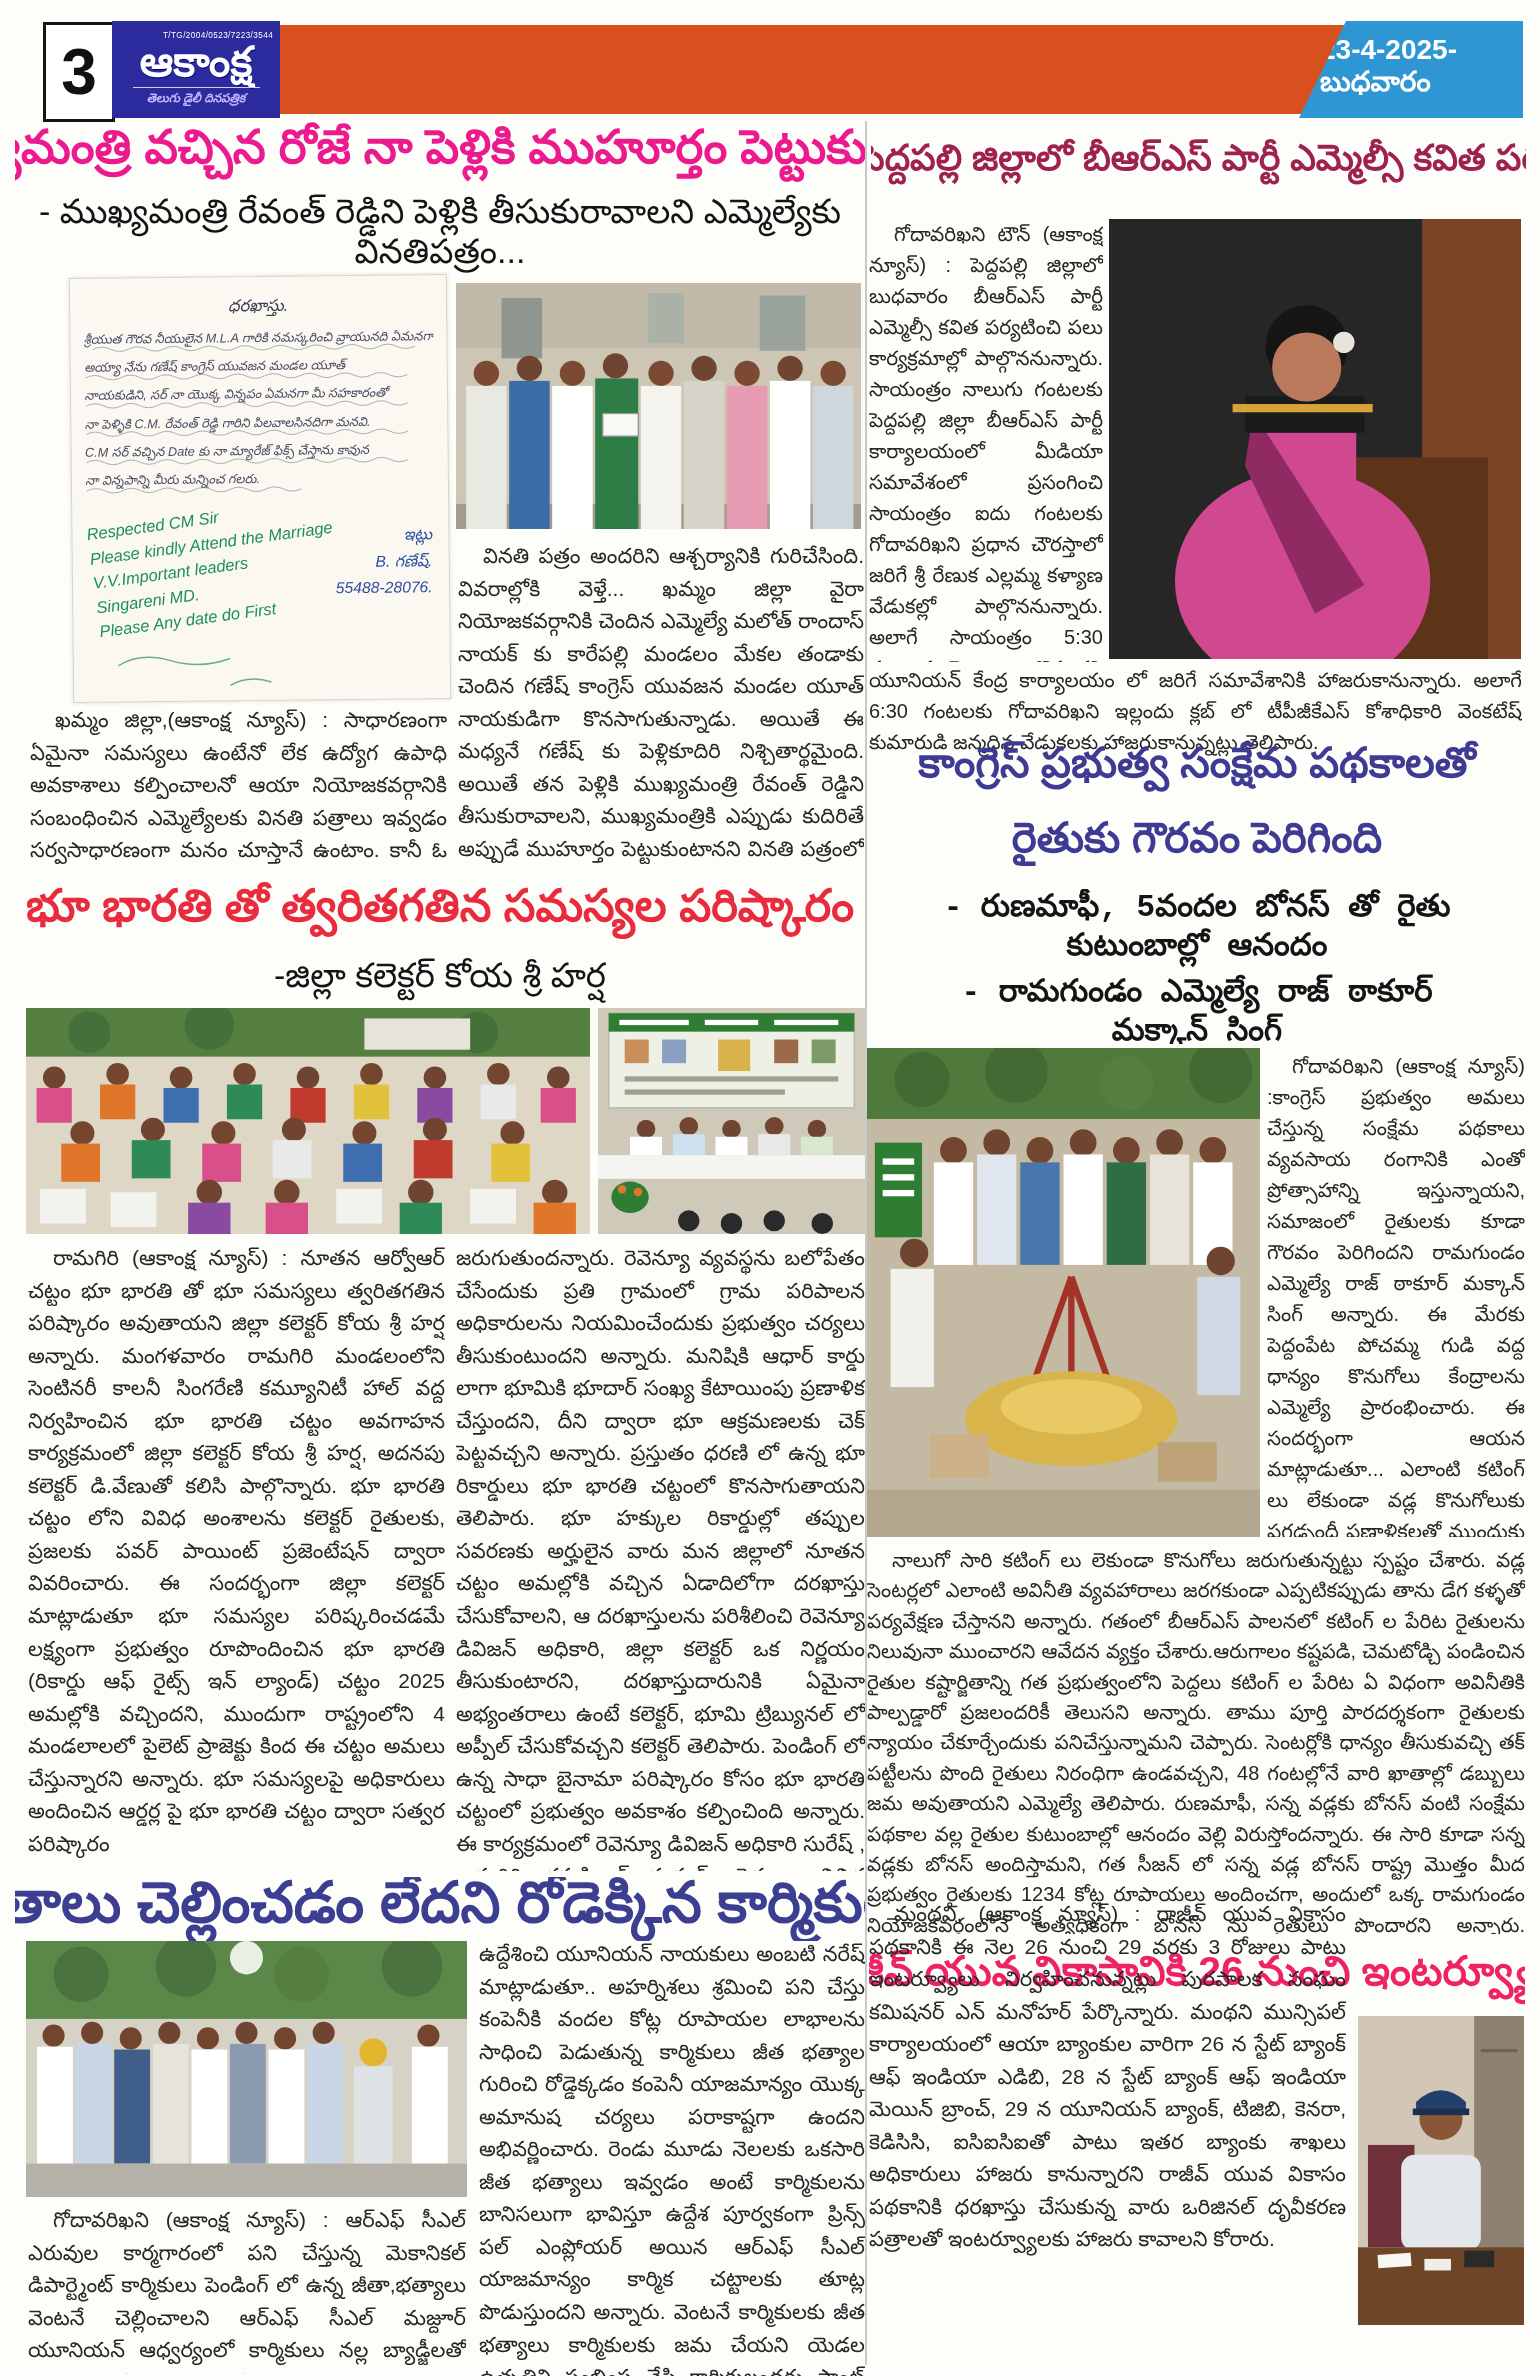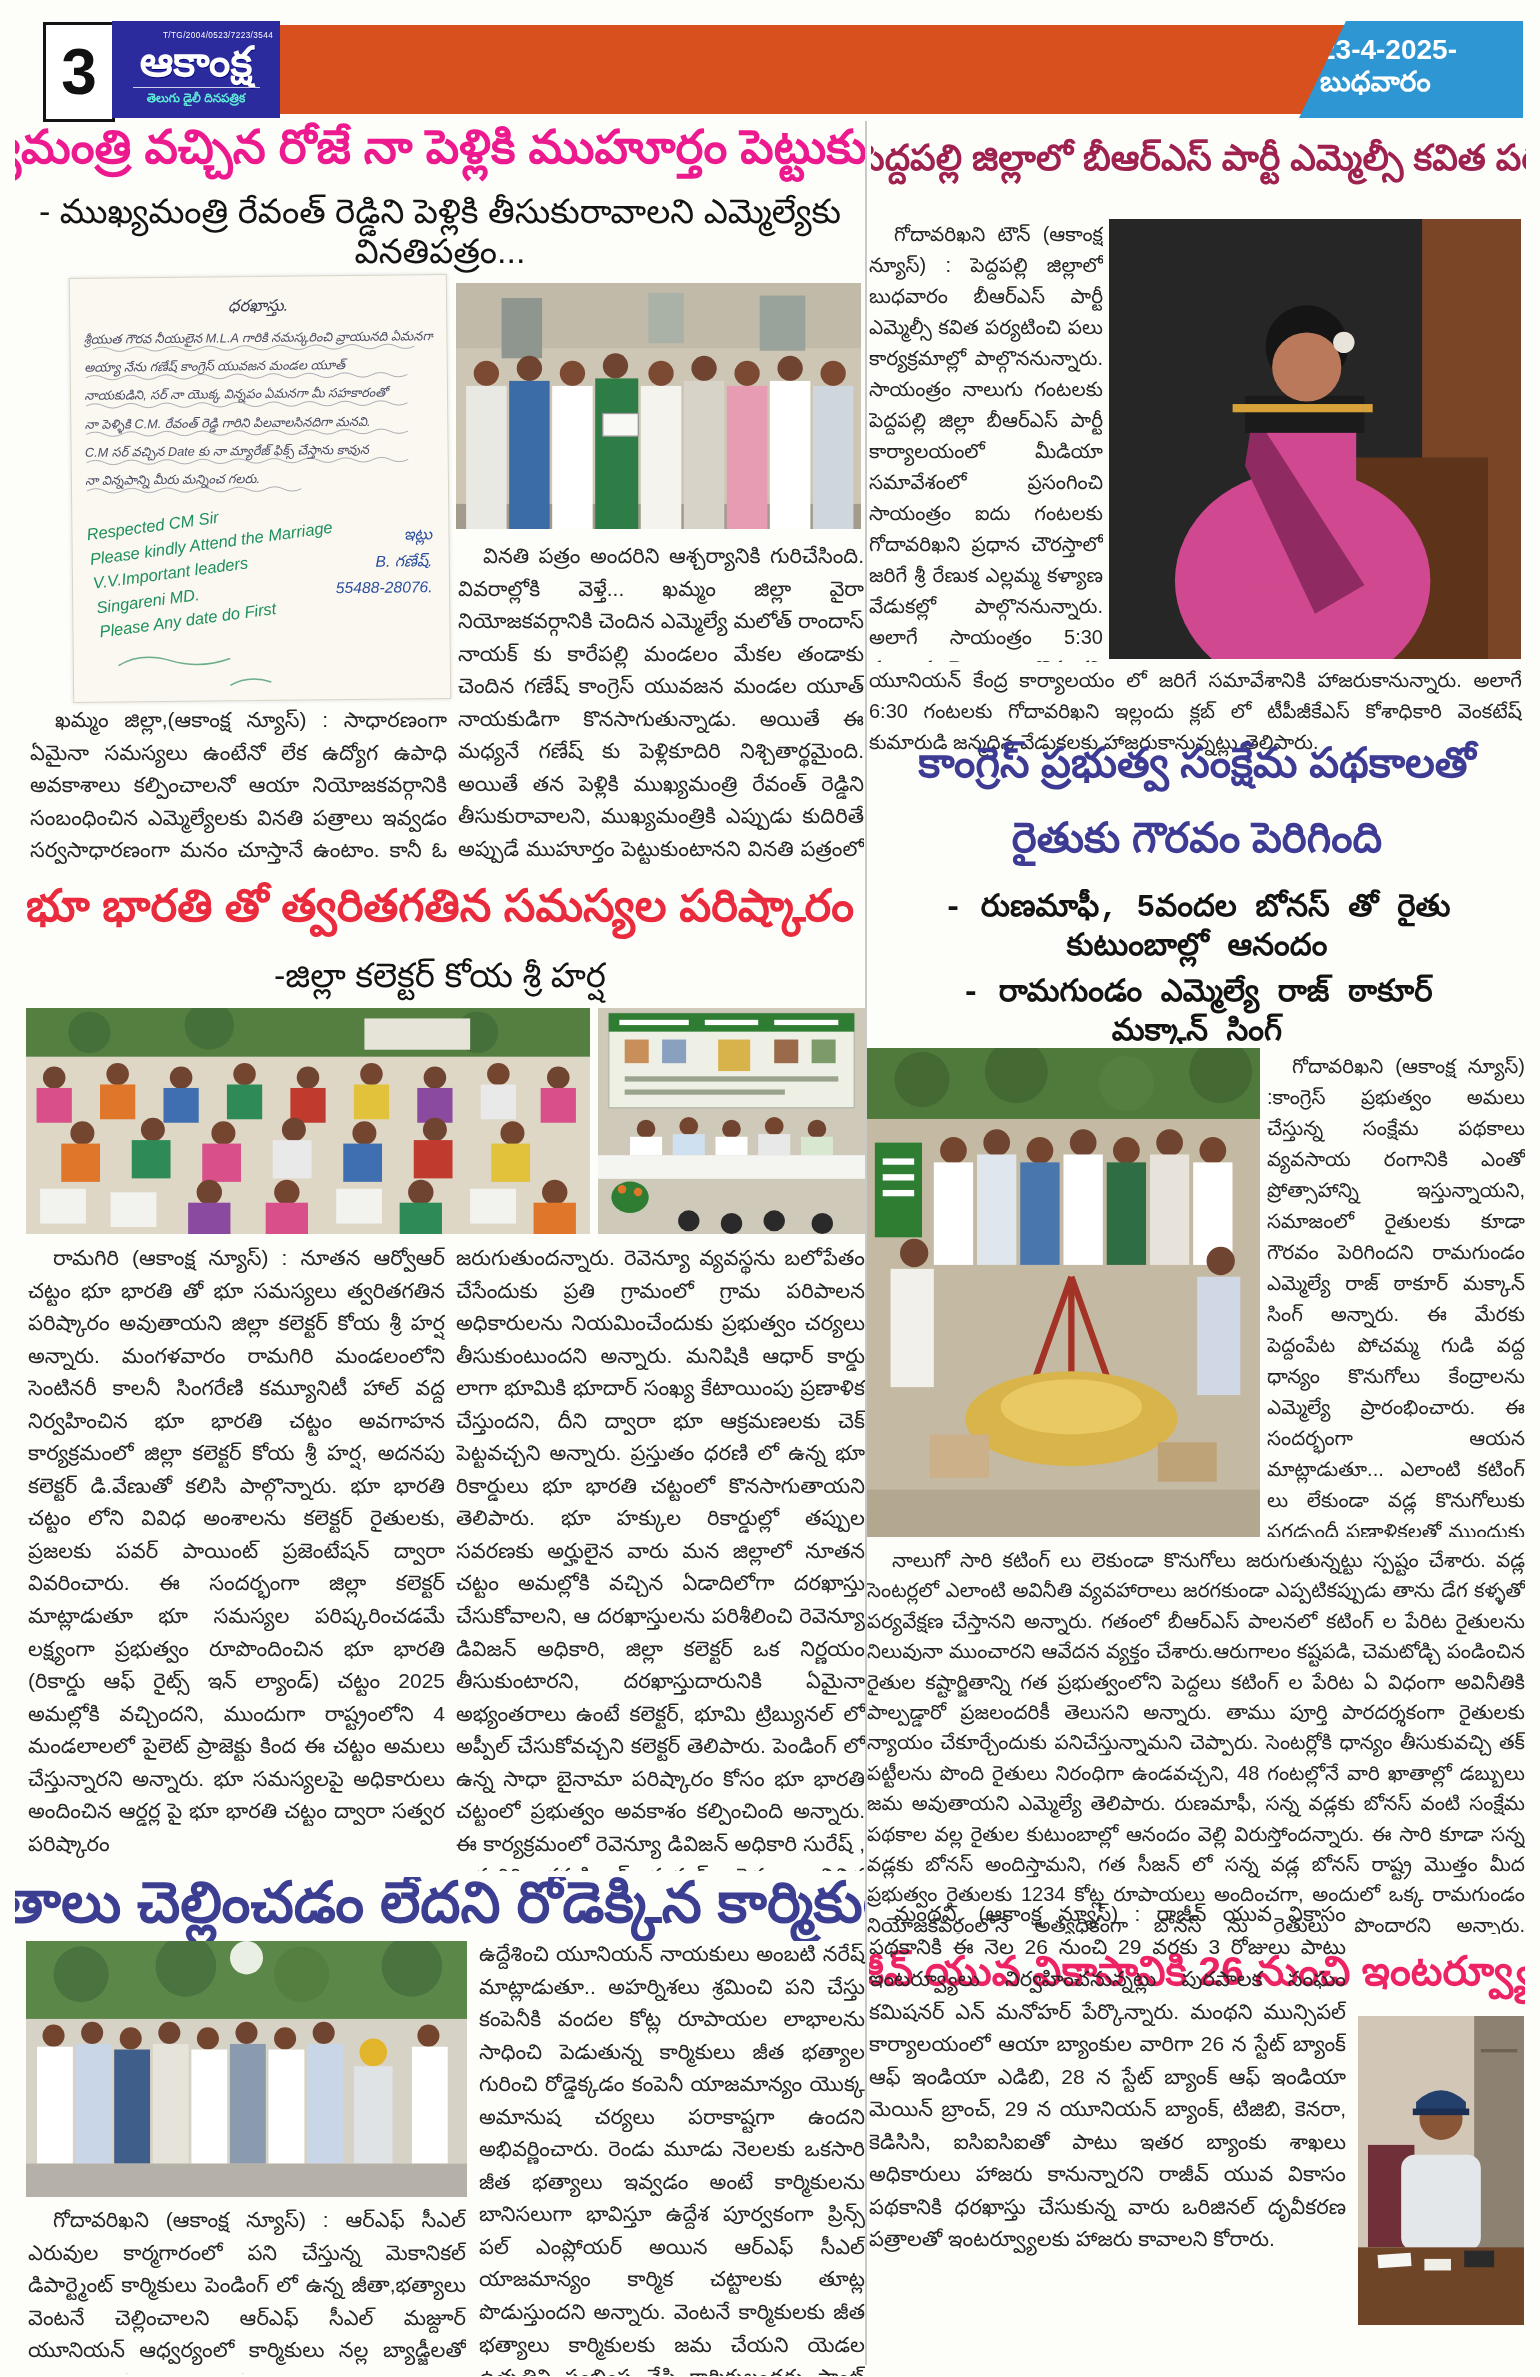--- a/index.html
+++ b/index.html
@@ -7,21 +7,21 @@
         font-family:"Liberation Sans","DejaVu Sans",sans-serif;color:#222;}
   .abs{position:absolute;}
   
   .pagenum{left:43px;top:22.4px;width:66px;height:94px;background:#fff;border:3px solid #141414;
            display:flex;align-items:center;justify-content:center;font-size:64px;font-weight:800;color:#111;}
   .logo{left:112px;top:21px;width:168px;height:97px;background:#2b2b9e;display:flex;flex-direction:column;
         align-items:center;justify-content:center;text-align:center;}
   .logo .reg{font-size:8.2px;color:#ffffff;letter-spacing:0.4px;margin-left:44px;}
   .logo .title{font-size:42px;font-weight:800;color:#ffffff;line-height:1.05;text-shadow:0.7px 0.7px 0 #00007a;}
   .logo .rule{width:127px;height:1.5px;background:#cfcfe8;margin:3px 0;}
-  .logo .tag{font-size:12px;color:#5eead4;font-weight:700;}
+  .logo .tag{font-size:12px;color:#c4b5fd;font-weight:700;font-style:italic;}
   .strip{left:280px;top:25px;width:1203px;height:89px;background:#d7501d;}
   .datebox{left:1299px;top:21px;width:224px;height:97px;background:#2e96d3;
            clip-path:polygon(21% 0,100% 0,100% 100%,0 100%);display:flex;align-items:center;justify-content:center;}
   .datebox span{color:#fff;font-size:28px;font-weight:700;padding-left:21px;}
   
   .vrule{left:865px;top:121px;width:1.5px;height:2244px;background:#c9c9c9;}
   .headline{display:flex;align-items:center;justify-content:center;font-weight:800;white-space:nowrap;overflow:hidden;}
   .subhead{text-align:center;font-weight:400;color:#141414;}
   .bodytext{text-align:justify;color:#262626;line-height:1.55;overflow:hidden;}
   .bodytext::first-letter{margin-left:25px;}

